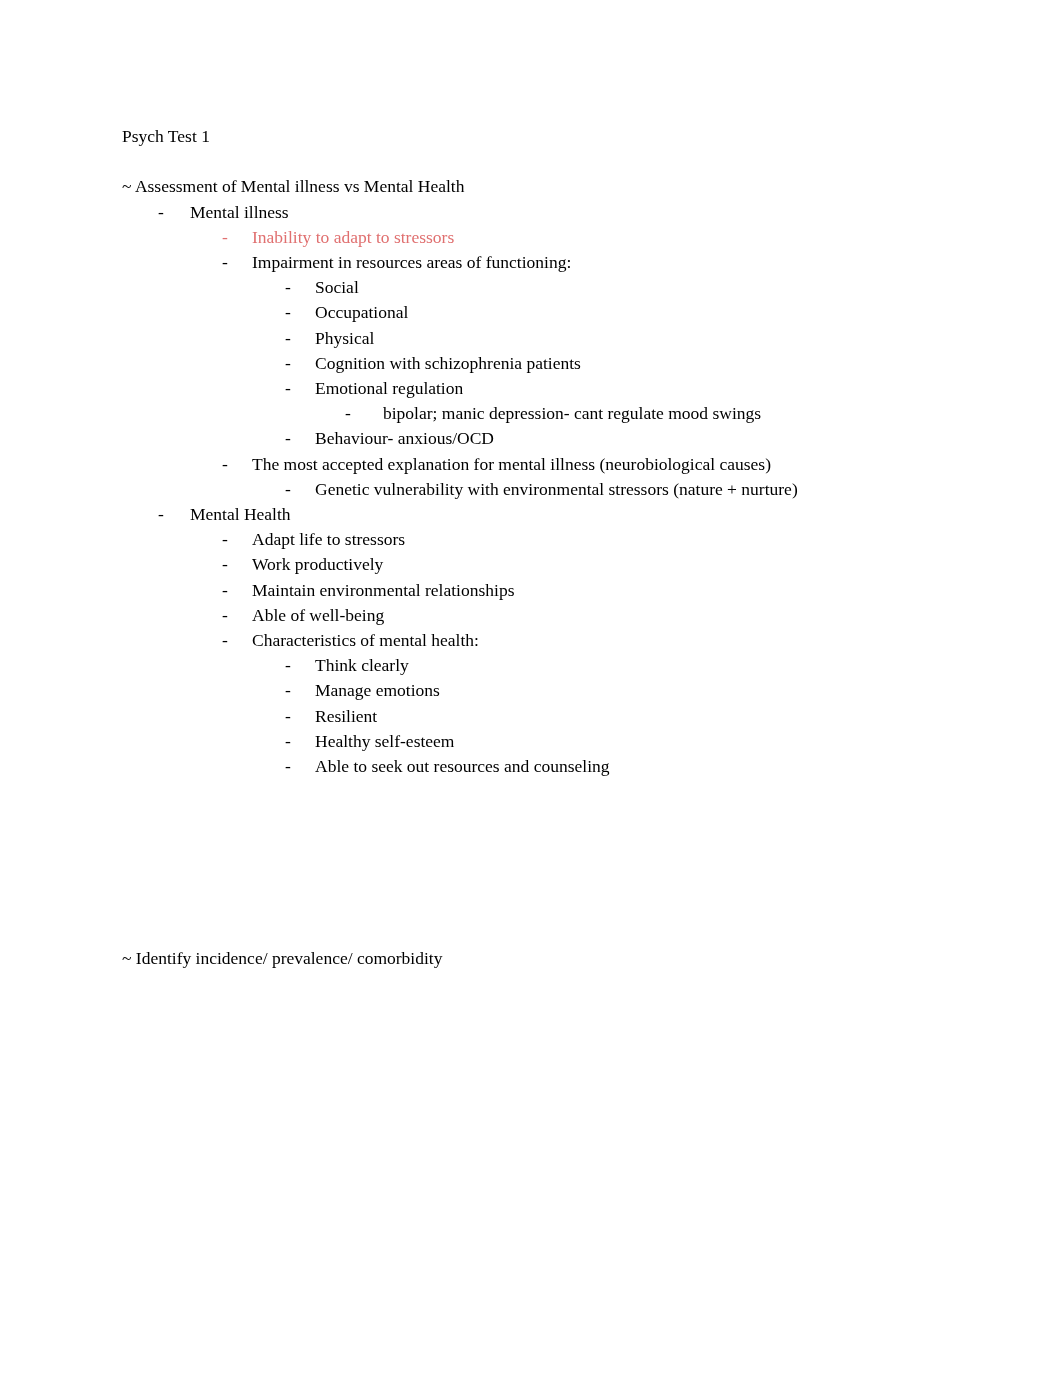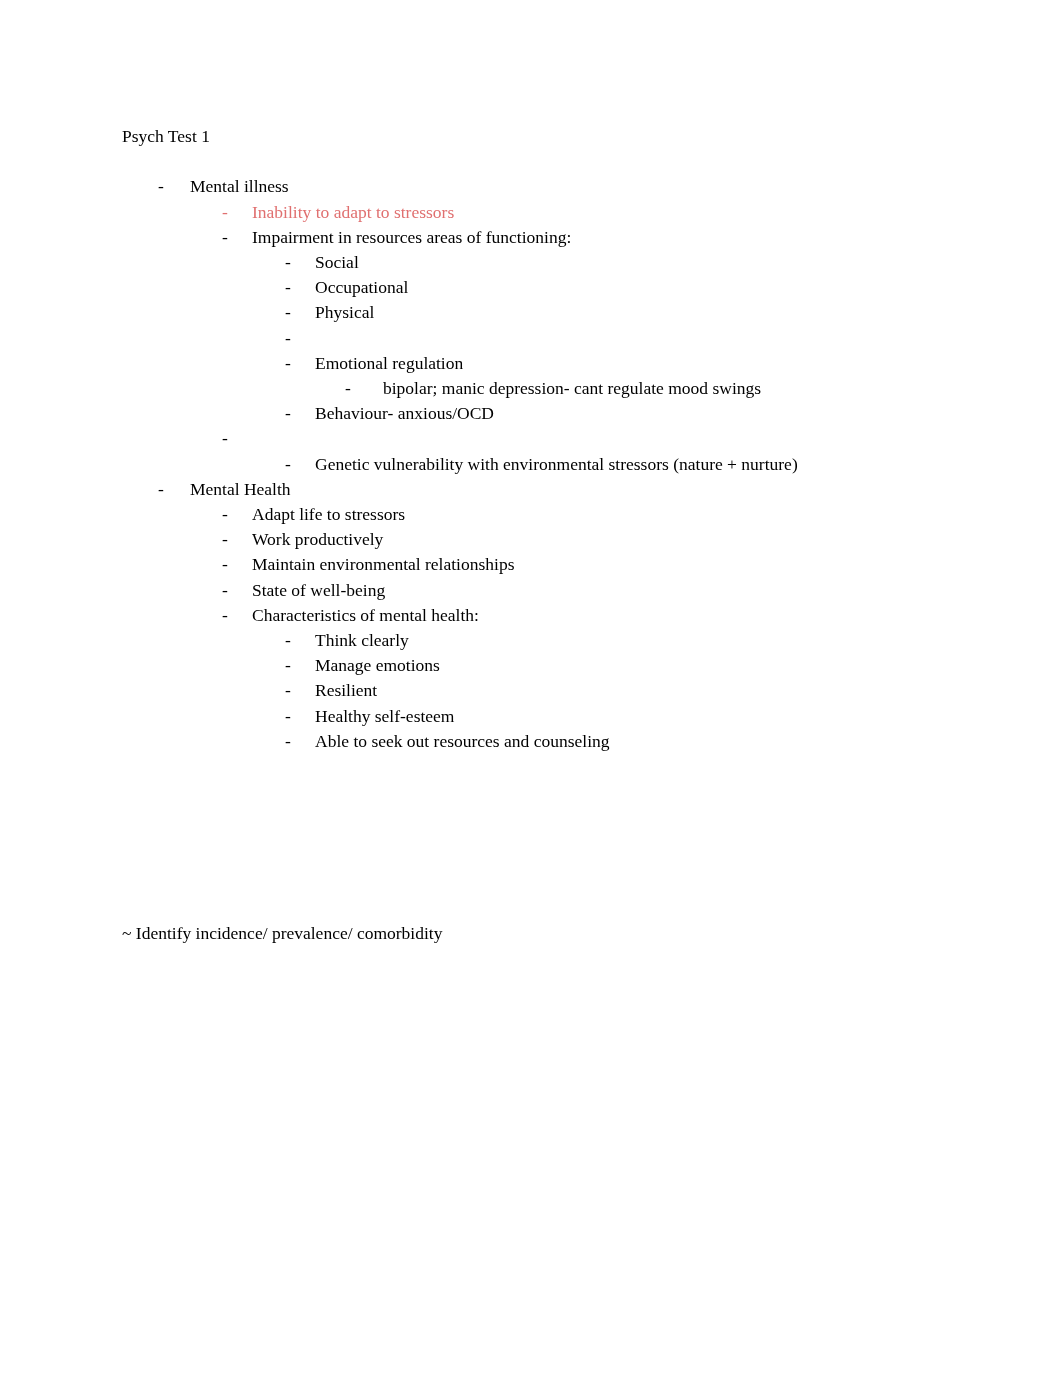--- a/index.html
+++ b/index.html
@@ -81,20 +81,21 @@
 
 <div class="page">
 
   <div class="content">
 
     <div class="line">Psych Test 1</div>
 
     <div class="spacer"></div>
 
     <div>
+      <div class="line">~ Assessment of Mental illness vs Mental Health</div>
       <div id="list-0">
           <div class="row lvl1">
             <span class="dash">-</span>
             <span class="txt">Mental illness</span>
           </div>
           <div class="row lvl2 red" style="color: rgb(224, 112, 112);">
             <span class="dash">-</span>
             <span class="txt">Inability to adapt to stressors</span>
           </div>
           <div class="row lvl2">
@@ -108,35 +109,37 @@
           <div class="row lvl3">
             <span class="dash">-</span>
             <span class="txt">Occupational</span>
           </div>
           <div class="row lvl3">
             <span class="dash">-</span>
             <span class="txt">Physical</span>
           </div>
           <div class="row lvl3">
             <span class="dash">-</span>
+            <span class="txt">Cognition with schizophrenia patients</span>
           </div>
           <div class="row lvl3">
             <span class="dash">-</span>
             <span class="txt">Emotional regulation</span>
           </div>
           <div class="row lvl4">
             <span class="dash">-</span>
             <span class="txt">bipolar; manic depression- cant regulate mood swings</span>
           </div>
           <div class="row lvl3">
             <span class="dash">-</span>
             <span class="txt">Behaviour- anxious/OCD</span>
           </div>
           <div class="row lvl2">
             <span class="dash">-</span>
+            <span class="txt">The most accepted explanation for mental illness (neurobiological causes)</span>
           </div>
           <div class="row lvl3">
             <span class="dash">-</span>
             <span class="txt">Genetic vulnerability with environmental stressors (nature + nurture)</span>
           </div>
           <div class="row lvl1">
             <span class="dash">-</span>
             <span class="txt">Mental Health</span>
           </div>
           <div class="row lvl2">
@@ -146,21 +149,21 @@
           <div class="row lvl2">
             <span class="dash">-</span>
             <span class="txt">Work productively</span>
           </div>
           <div class="row lvl2">
             <span class="dash">-</span>
             <span class="txt">Maintain environmental relationships</span>
           </div>
           <div class="row lvl2">
             <span class="dash">-</span>
-            <span class="txt">State of well-being</span>
+            <span class="txt">Able of well-being</span>
           </div>
           <div class="row lvl2">
             <span class="dash">-</span>
             <span class="txt">Characteristics of mental health:</span>
           </div>
           <div class="row lvl3">
             <span class="dash">-</span>
             <span class="txt">Think clearly</span>
           </div>
           <div class="row lvl3">

